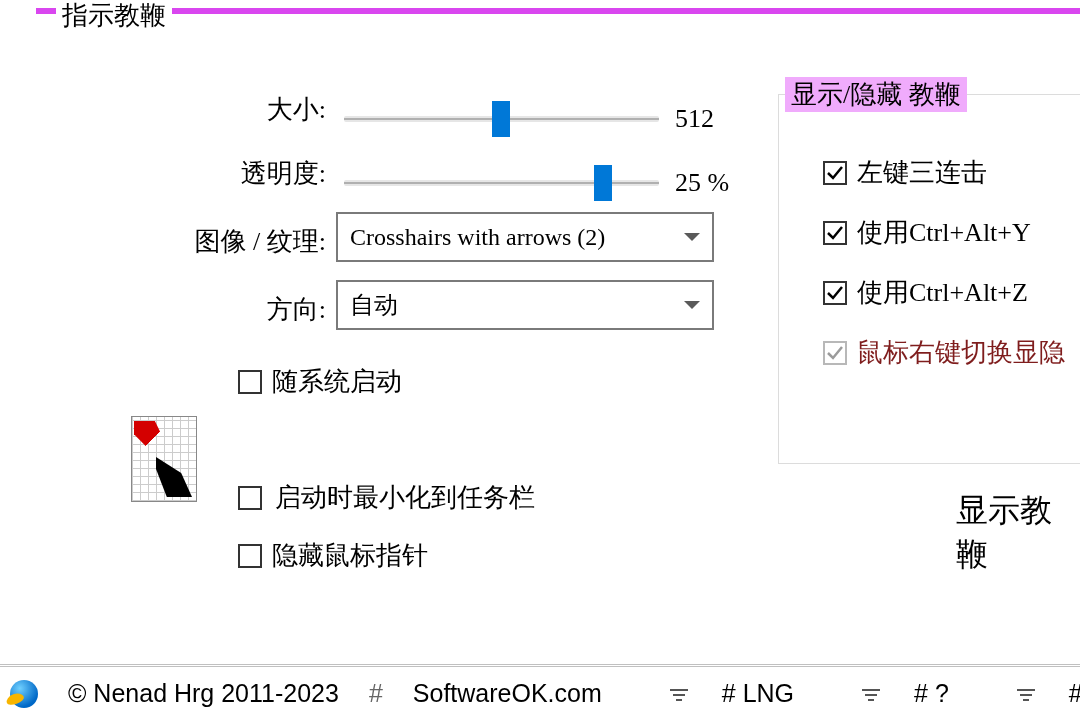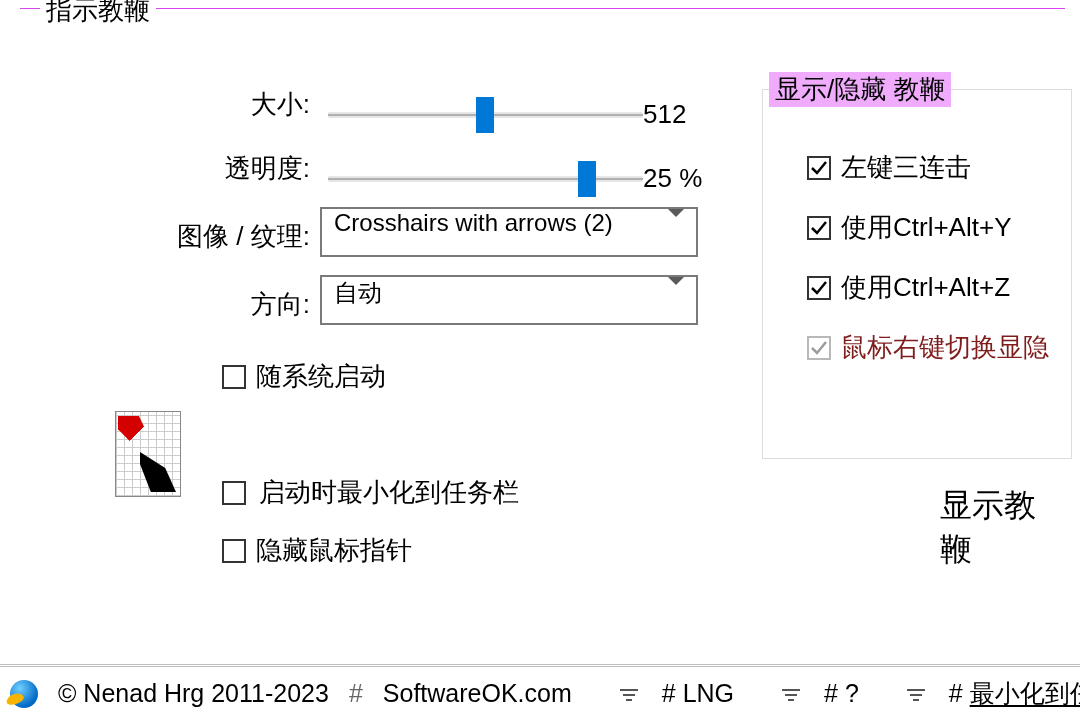--- a/index.html
+++ b/index.html
@@ -9,25 +9,26 @@
     height: 720px;
     font-family: "Microsoft YaHei", "SimSun", sans-serif;
     font-size: 24px;
     background: #fff;
     color: #000;
     overflow: hidden;
     position: relative;
   }
   .groupbox {
     position: absolute;
-    left: 20px;
+    left: 36px;
     top: 8px;
     width: 1045px;
     height: 600px;
-    border-top: 1px solid #d946ef;
+    border-top: 6px solid #d946ef;
+    font-family: Liberation Serif, serif;
   }
   .group-title {
     position: absolute;
     top: -16px;
     left: 20px;
     background: #fff;
     padding: 0 6px;
     font-size: 26px;
   }
   .row { position: absolute; display: flex; align-items: center; }
@@ -47,25 +48,25 @@
     height:2px;
     background:#b0b0b0;
   }
   .slider-thumb {
     position: absolute;
     top: -15px;
     width: 18px;
     height: 36px;
     background: #0078d7;
   }
-  .slider-value { font-size: 26px; }
+  .slider-value { font-size: 26px; margin-left: 16px; }
   
   .combo {
     display: flex;
-    align-items: flex-start;
+    align-items: center;
     justify-content: space-between;
     width: 378px;
     height: 50px;
     border: 2px solid #7a7a7a;
     padding: 0 12px;
     font-size: 24px;
     background: #fff;
   }
   .chev {
     width: 0; height: 0;
@@ -139,21 +140,21 @@
   }
   
   .footer {
     position: absolute;
     left: 0; right: 0; bottom: 0;
     height: 56px;
     border-top: 3px double #c0c0c0;
     display: flex;
     align-items: center;
     padding: 0 10px;
-    gap: 20px;
+    gap: 30px;
     font-size: 25px;
     white-space: nowrap;
   }
   .footer .sep { color: #666; }
   .globe {
     width: 28px; height: 28px;
     border-radius: 50%;
     background: radial-gradient(circle at 35% 30%, #6fd0ff, #0068c7 70%);
     position: relative;
     flex: 0 0 28px;

